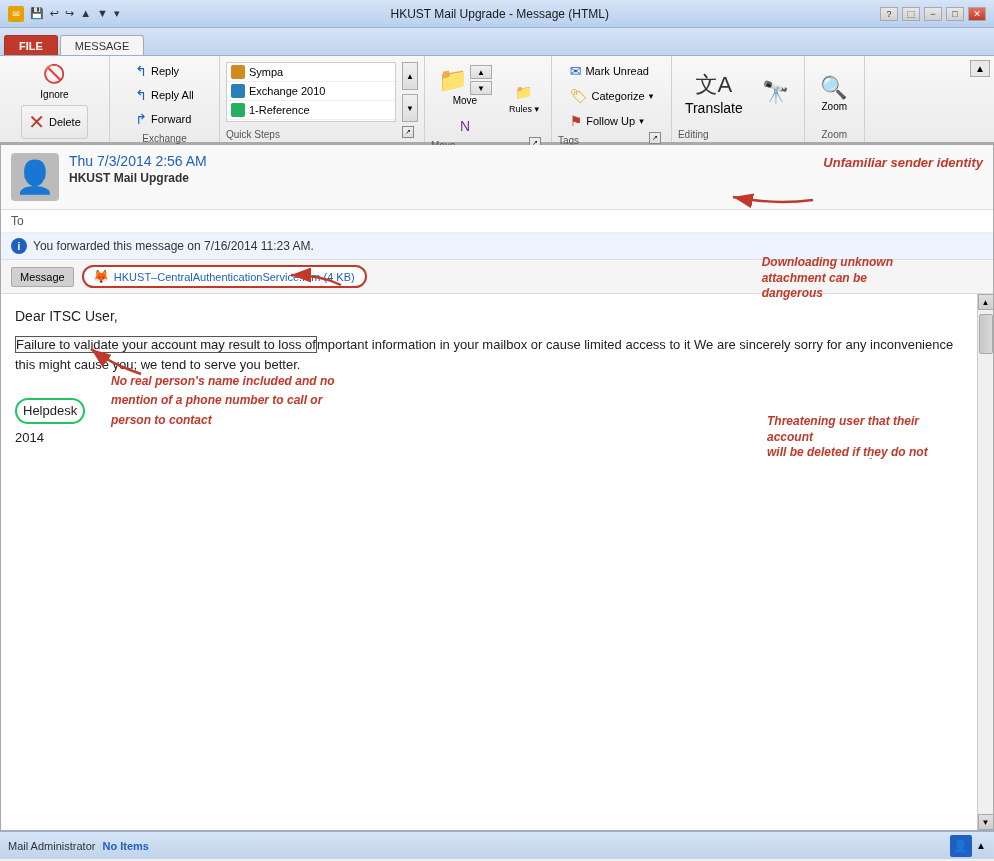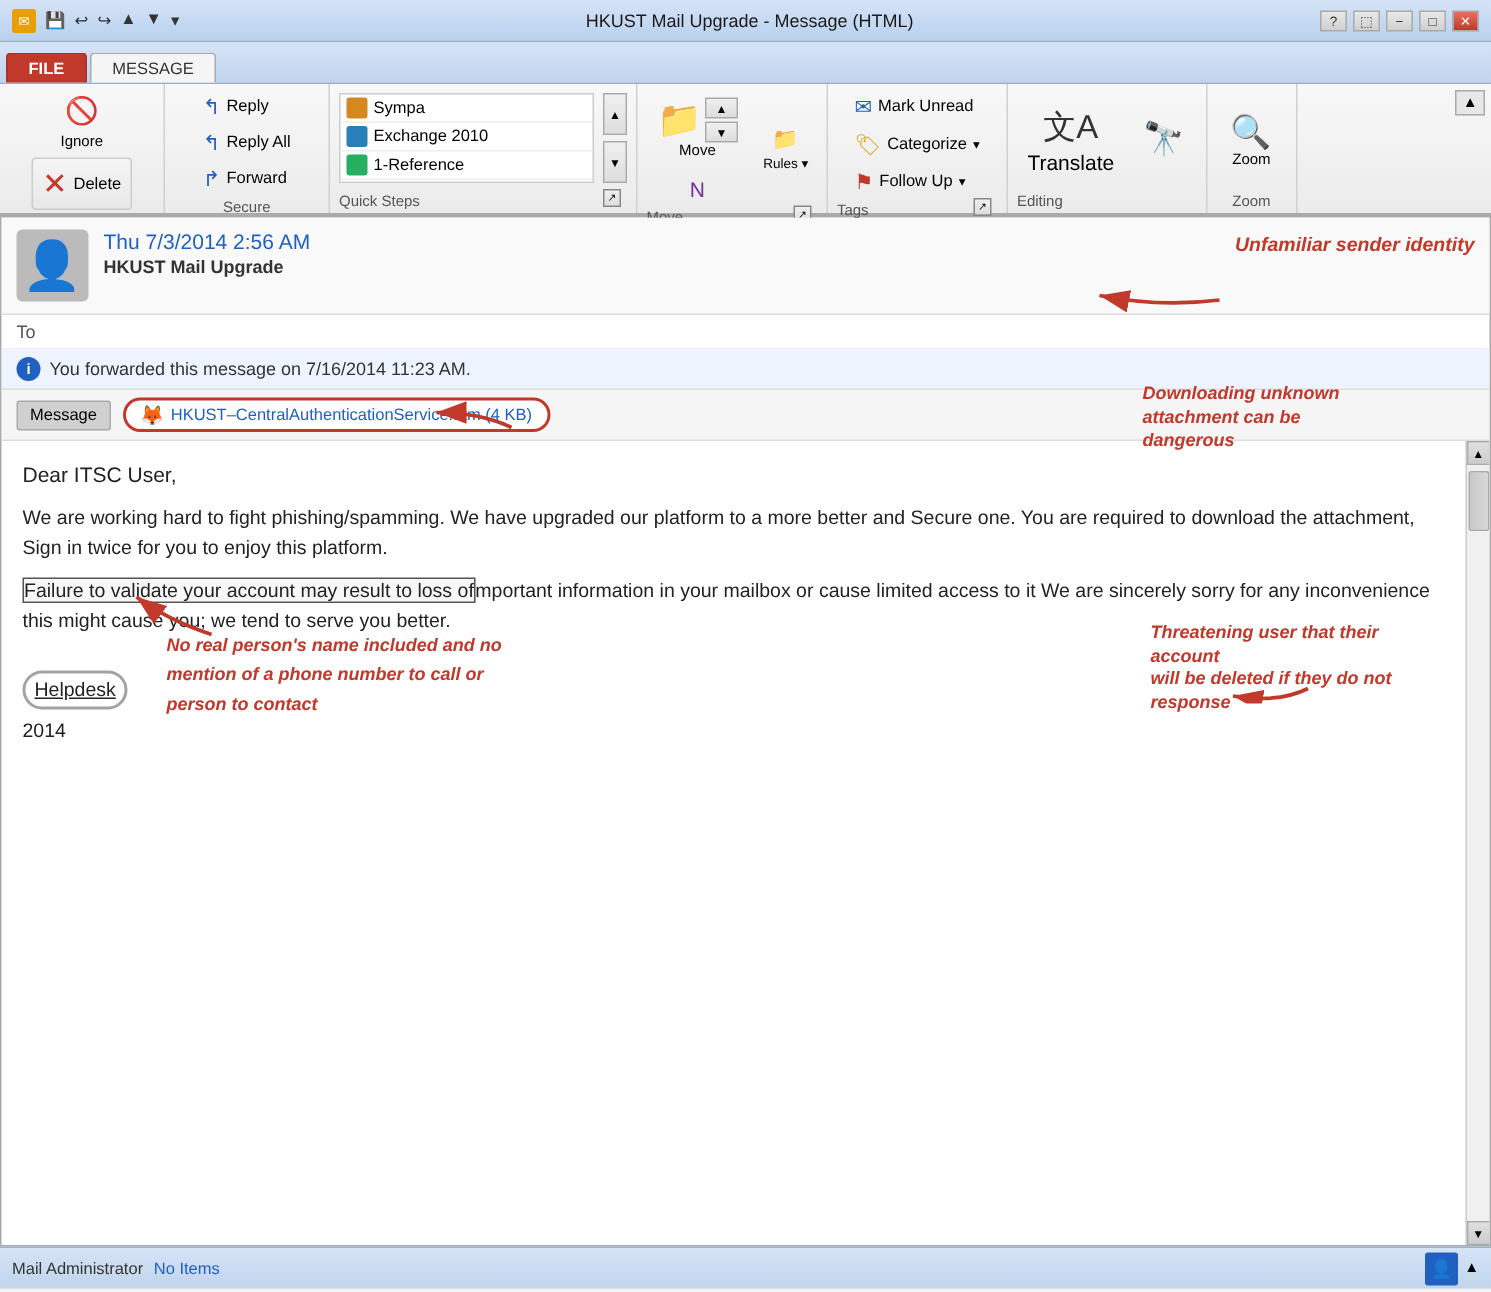--- a/index.html
+++ b/index.html
@@ -280,26 +280,25 @@
       flex: 1;
       overflow-y: auto;
       position: relative;
     }
     .highlighted-text {
       border: 1.5px solid #555;
       background: rgba(200,200,200,0.15);
       display: inline;
     }
     .helpdesk-circle {
-      border: 2px solid #a3a3a3;
+      border: 2px solid #22c55e;
       border-radius: 14px;
       display: inline-block;
       padding: 1px 6px;
       margin-top: 8px;
-      text-decoration: underline;
     }
 
     .annotation-threatening {
       position: absolute;
       right: 10px;
       top: 120px;
       color: #c0392b;
       font-size: 12px;
       font-weight: bold;
       font-style: italic;
@@ -468,21 +467,21 @@
         <div class="ribbon-btn-small">
           <span style="font-size:14px;color:#2060c0;">↰</span>
           <span>Reply All</span>
         </div>
         <div class="ribbon-btn-small">
           <span style="font-size:14px;color:#2060c0;">↱</span>
           <span>Forward</span>
         </div>
       </div>
     </div>
-    <div class="ribbon-group-label">Secure</div>
+    <div class="ribbon-group-label">Exchange</div>
   </div>
 
   <div class="ribbon-group ribbon-group-quicksteps">
     <div class="ribbon-group-buttons" style="align-items:flex-start;padding-top:2px;">
       <div style="display:flex;flex-direction:column;gap:0;">
         <div class="quick-steps-list">
           <div class="quick-step-item">
             <div class="quick-step-icon"></div>
             <span style="font-size:11px;">Sympa</span>
           </div>
@@ -646,21 +645,20 @@
       </defs>
     </svg>
   </div>
 
   <div class="mail-content-wrapper">
     <div class="mail-body-wrapper">
       <div class="mail-body">
 
         <p style="margin-bottom:8px;font-size:14px;">Dear ITSC User,</p>
 
-        <p style="margin-bottom:10px;font-size:13px;">We are working hard to fight phishing/spamming. We have upgraded our platform to a more better and Secure one. You are required to download the attachment, Sign in twice for you to enjoy this platform.</p>
 
         <div class="annotation-threatening">
           <span style="font-style:italic;font-weight:bold;color:#c0392b;">Threatening user that their account<br>will be deleted if they do not response</span>
         </div>
 
         <svg style="position:absolute;right:5px;top:125px;width:180px;height:50px;">
           <path d="M 80 40 Q 60 50 30 45" stroke="#c0392b" stroke-width="2.5" fill="none" marker-end="url(#arrowhead3)"></path>
           <defs>
             <marker id="arrowhead3" markerWidth="8" markerHeight="6" refX="8" refY="3" orient="auto">
               <polygon points="0 0, 8 3, 0 6" fill="#c0392b"></polygon>
@@ -700,21 +698,21 @@
       <div class="scroll-thumb"></div>
       <div style="flex:1;"></div>
       <div class="scroll-btn">▼</div>
     </div>
   </div>
 </div>
 
 <div class="status-bar">
   <div class="status-left">
     <span>Mail Administrator</span>
-    <span style="color:#2060c0;margin-left:4px;">No Items</span>
+    <span style="color:#2060c0;margin-left:4px;font-weight:bold;">No Items</span>
   </div>
   <div class="status-right">
     <div class="status-avatar">
       <span>👤</span>
     </div>
     <div style="font-size:10px;cursor:pointer;">▲</div>
   </div>
 </div>
 
 </body></html>

